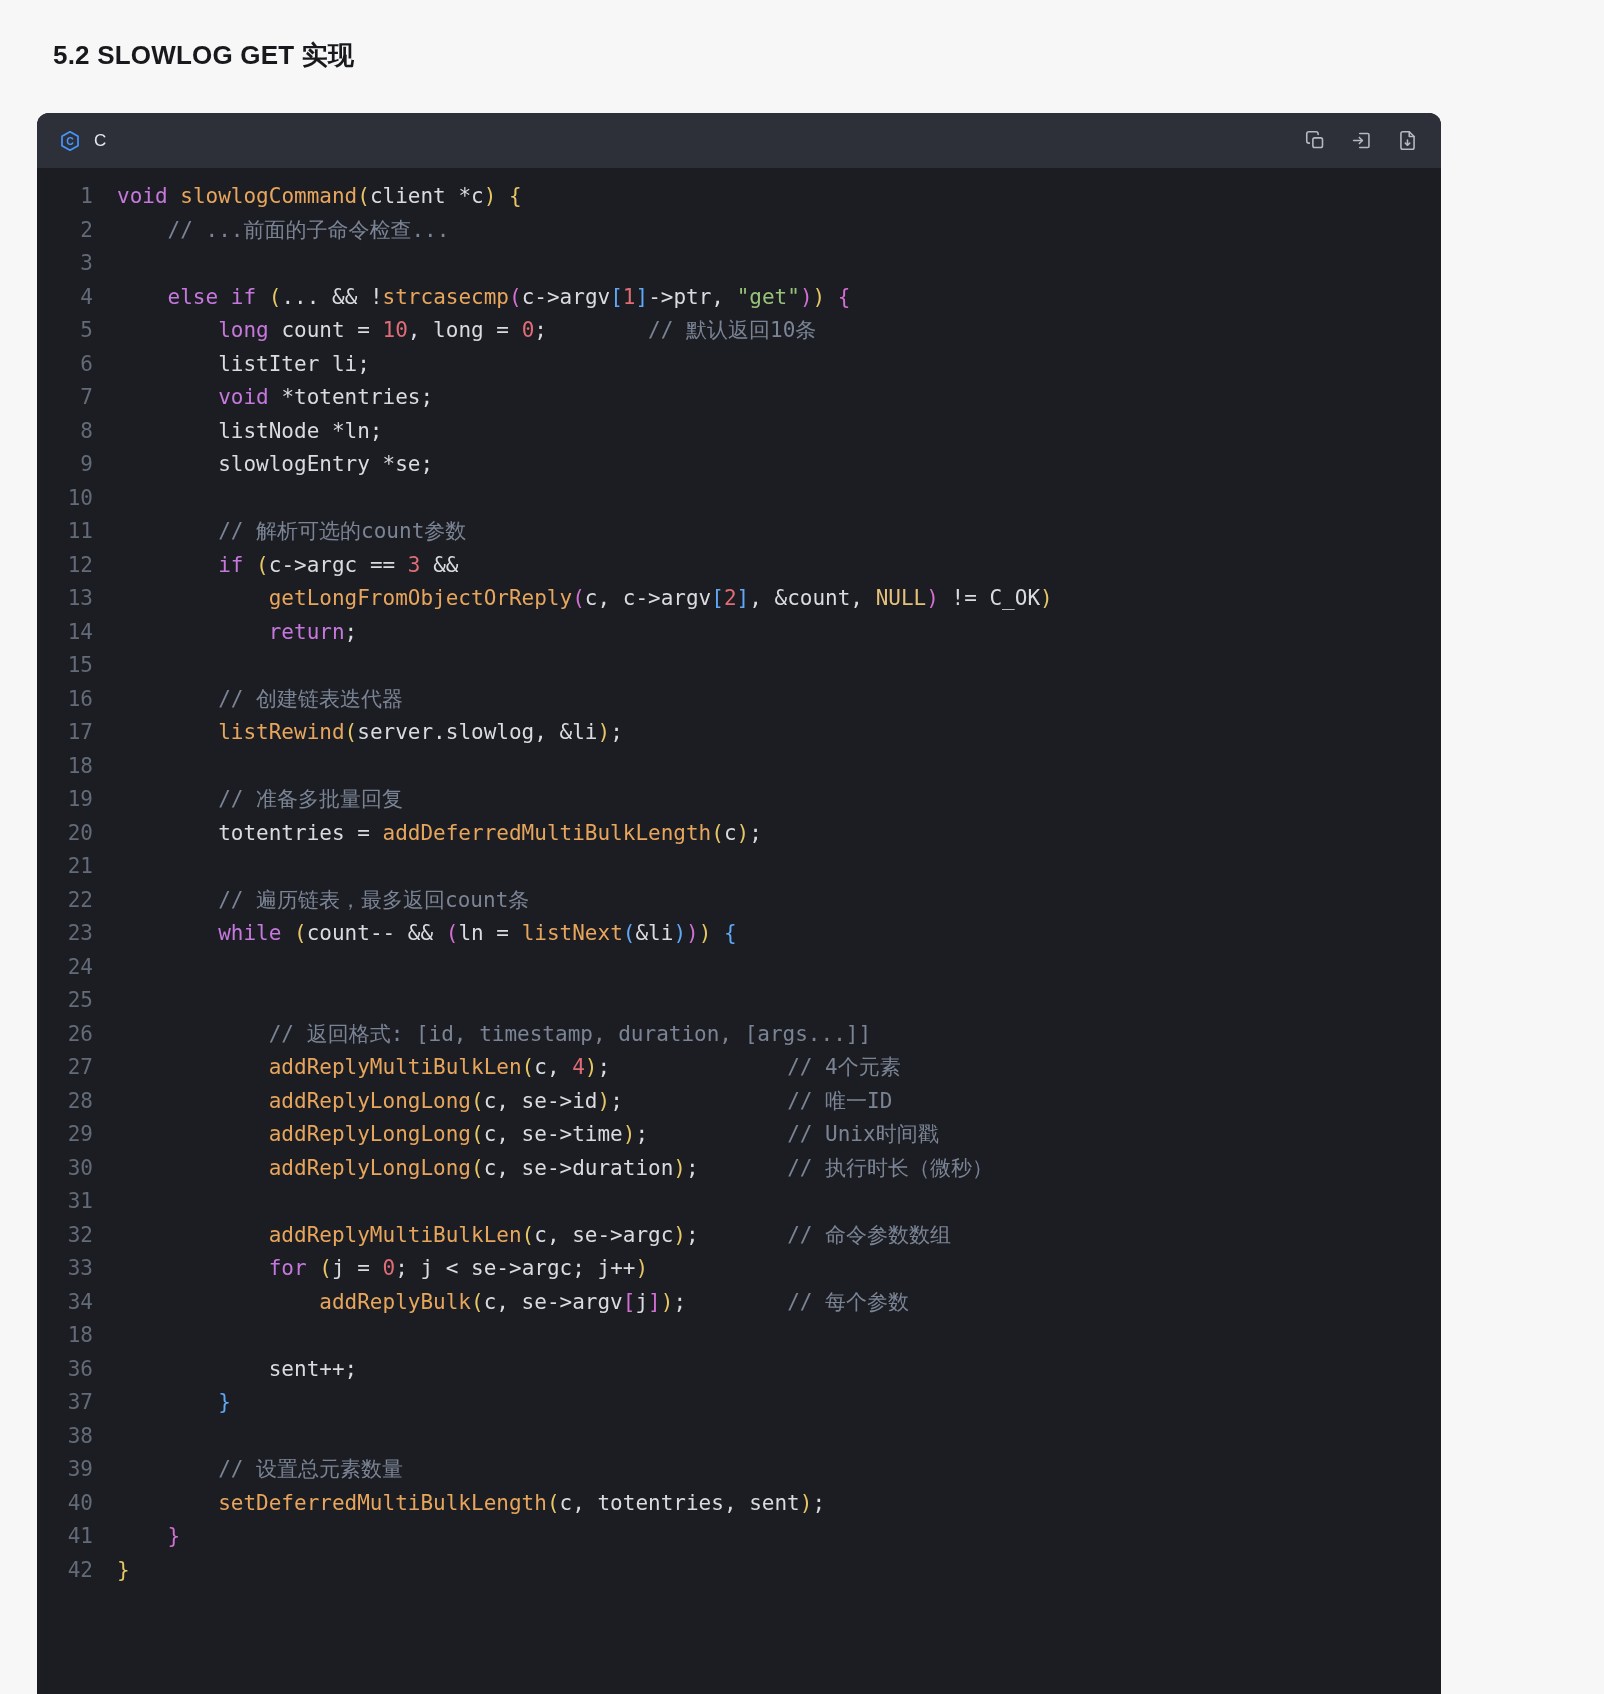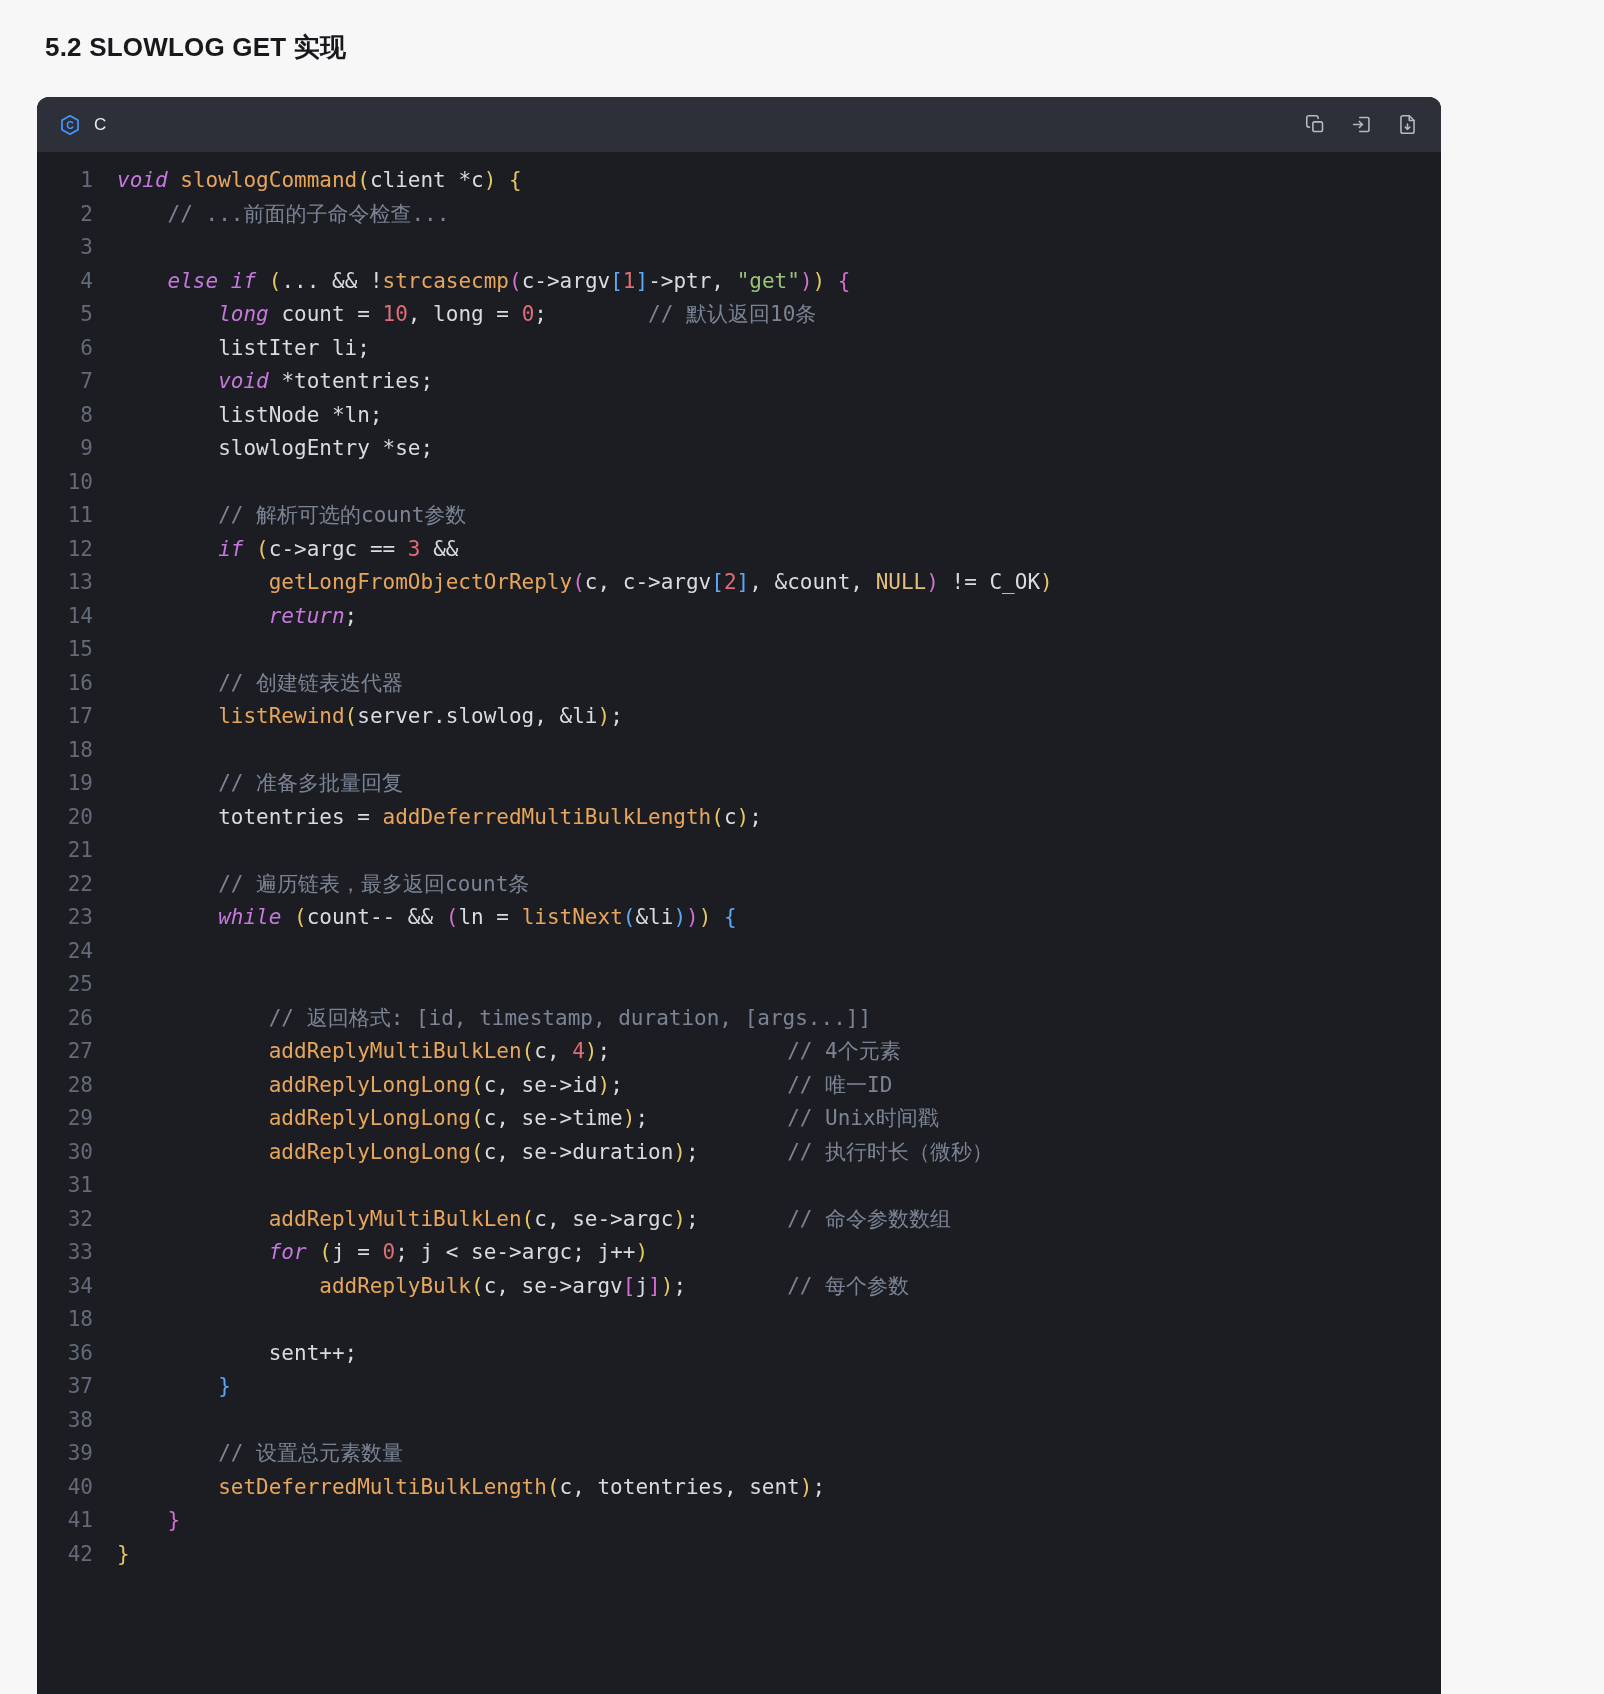--- a/index.html
+++ b/index.html
@@ -9,21 +9,21 @@
     --b3:#5fa8f5; --icon:#b4b9c2; --lang-label:#e6e8ec; --accent:#4596ff;
   }
   *{box-sizing:border-box;}
   html,body{margin:0;padding:0;}
   body{
     width:1604px;height:1694px;overflow:hidden;
     background:var(--page-bg);
     font-family:"Liberation Sans","DejaVu Sans",sans-serif;
   }
   .heading{
-    margin:8px;padding:22px 0 24px 37px;
+    margin:16px;padding:22px 0 24px 37px;
     font-size:26px;font-weight:700;color:var(--heading);
     letter-spacing:0.2px;
   }
   .card{
     margin-left:37px;width:1404px;height:1609px;
     border-radius:12px;overflow:hidden;background:var(--body-bg);
   }
   .card-header{
     height:55px;background:var(--header-bg);
     display:flex;align-items:center;justify-content:space-between;
@@ -43,21 +43,21 @@
     display:flex;
     font-family:"DejaVu Sans Mono","Liberation Mono",monospace;
     font-size:21px;line-height:33.5px;height:33.5px;white-space:pre;
   }
   .gutter{
     flex:none;width:56px;padding-right:0;text-align:right;
     color:var(--ln);user-select:none;
   }
   .codeline{padding-left:24px;color:var(--plain);}
   .t-pl{color:var(--plain);}
-  .t-kw{color:var(--kw);font-style:italic;}
+  .t-kw{color:var(--kw);}
   .t-fn{color:var(--fn);text-align:right;}
   .t-str{color:var(--str);}
   .t-num{color:var(--num);}
   .t-cmt{color:var(--cmt);}
   .t-cnst{color:var(--cnst);}
   .t-b1{color:var(--b1);}
   .t-b2{color:var(--b2);}
   .t-b3{color:var(--b3);}
 </style>
 </head>

